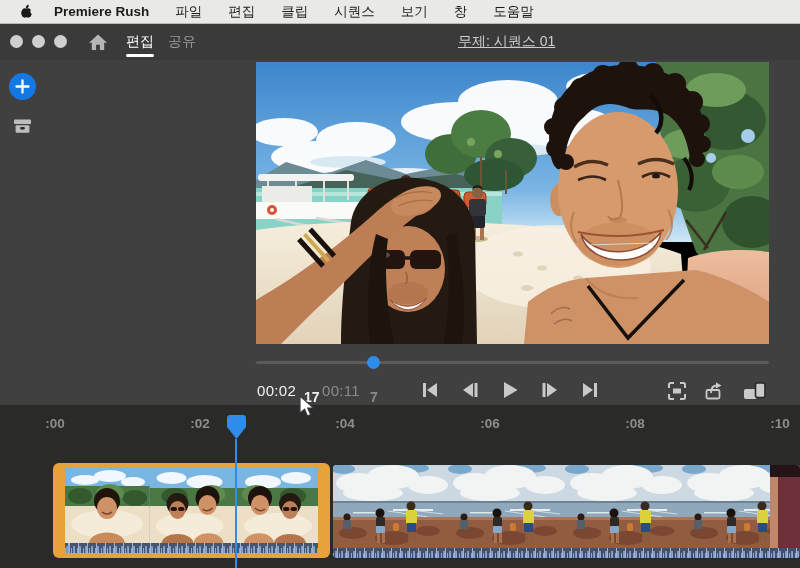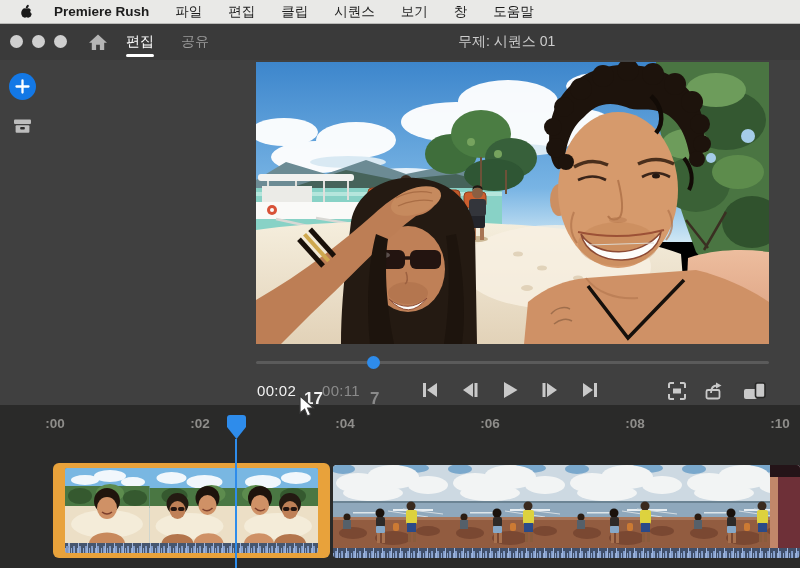--- a/index.html
+++ b/index.html
@@ -17,33 +17,33 @@
   
   .titlebar{position:absolute;left:0;top:24px;width:800px;height:36px;background:#3a3a3a;}
   .light{position:absolute;top:11px;width:13px;height:13px;border-radius:50%;background:#cfcfcf;}
   .home{position:absolute;left:88px;top:9px;}
   .tab{position:absolute;top:0;height:36px;display:flex;align-items:center;
        font-size:14px;color:#9b9b9b;}
   .tab.active{color:#ffffff;}
   .tab.active::after{content:"";position:absolute;left:0;right:0;bottom:3px;height:3px;
        background:#ffffff;border-radius:1.5px;}
   .proj-title{position:absolute;left:458px;top:0;height:36px;display:flex;align-items:center;
-       color:#cdcdcd;font-size:14px;}
+       color:#cdcdcd;font-size:14px;text-decoration:underline;}
 
   
   .tool{position:absolute;}
   .add-btn{left:9px;top:73px;width:27px;height:27px;border-radius:50%;background:#1378e6;}
 
   
   .preview{position:absolute;left:256px;top:62px;width:513px;height:282px;background:#000;}
   .scrubber{position:absolute;left:256px;top:356px;width:513px;height:12px;}
   .scrubber .track{position:absolute;left:0;top:5px;width:513px;height:3px;background:#5b5b5b;border-radius:2px;}
   .scrubber .dot{position:absolute;left:111px;top:0;width:13px;height:13px;border-radius:50%;background:#2e8ceb;}
   .tc{position:absolute;font-size:15px;letter-spacing:.3px;}
-  .tc-small{position:absolute;font-size:17px;font-weight:700;}
+  .tc-small{position:absolute;font-size:14px;font-weight:700;}
   .white{color:#f2f2f2;} .gray{color:#8a8a8a;text-align:center;}
   .tbtn{position:absolute;top:381px;}
   .rbtn{position:absolute;}
 
   
   .timeline-bg{position:absolute;left:0;top:405px;width:800px;height:163px;background:#2a2a29;}
   .ruler{position:absolute;left:45px;top:405px;width:755px;height:42px;font-weight:bold;}
   .rlabel{position:absolute;top:11px;transform:translateX(-50%);color:#8e8d8a;font-size:13.5px;}
   .playhead-head{position:absolute;left:226px;top:414px;z-index:6;}
   .playhead-line{position:absolute;left:235px;top:439px;width:2px;height:129px;background:#2e8ceb;z-index:6;}
@@ -99,21 +99,21 @@
     <span class="light" style="left:32px"></span>
     <span class="light" style="left:54px"></span>
     <span class="home">
       <svg width="20" height="18" viewBox="0 0 20 18">
         <polygon points="10,1.5 19,9.8 16.2,9.8 16.2,17 11.9,17 11.9,11.8 8.1,11.8 8.1,17 3.8,17 3.8,9.8 1,9.8" fill="#b5b5b5"></polygon>
       </svg>
     </span>
     <span class="tab active" style="left:126px">
       <span>편집</span>
     </span>
-    <span class="tab" style="left:181px">
+    <span class="tab" style="left:168px">
       <span>공유</span>
     </span>
     <span class="proj-title">무제: 시퀀스 01</span>
   </div>
 
   <div class="tool add-btn">
     <svg width="27" height="27" viewBox="0 0 27 27">
       <path d="M13.5,7.5 V19.5 M7.5,13.5 H19.5" stroke="#ffffff" stroke-width="2.3" stroke-linecap="round" fill="none"></path>
     </svg>
   </div>

